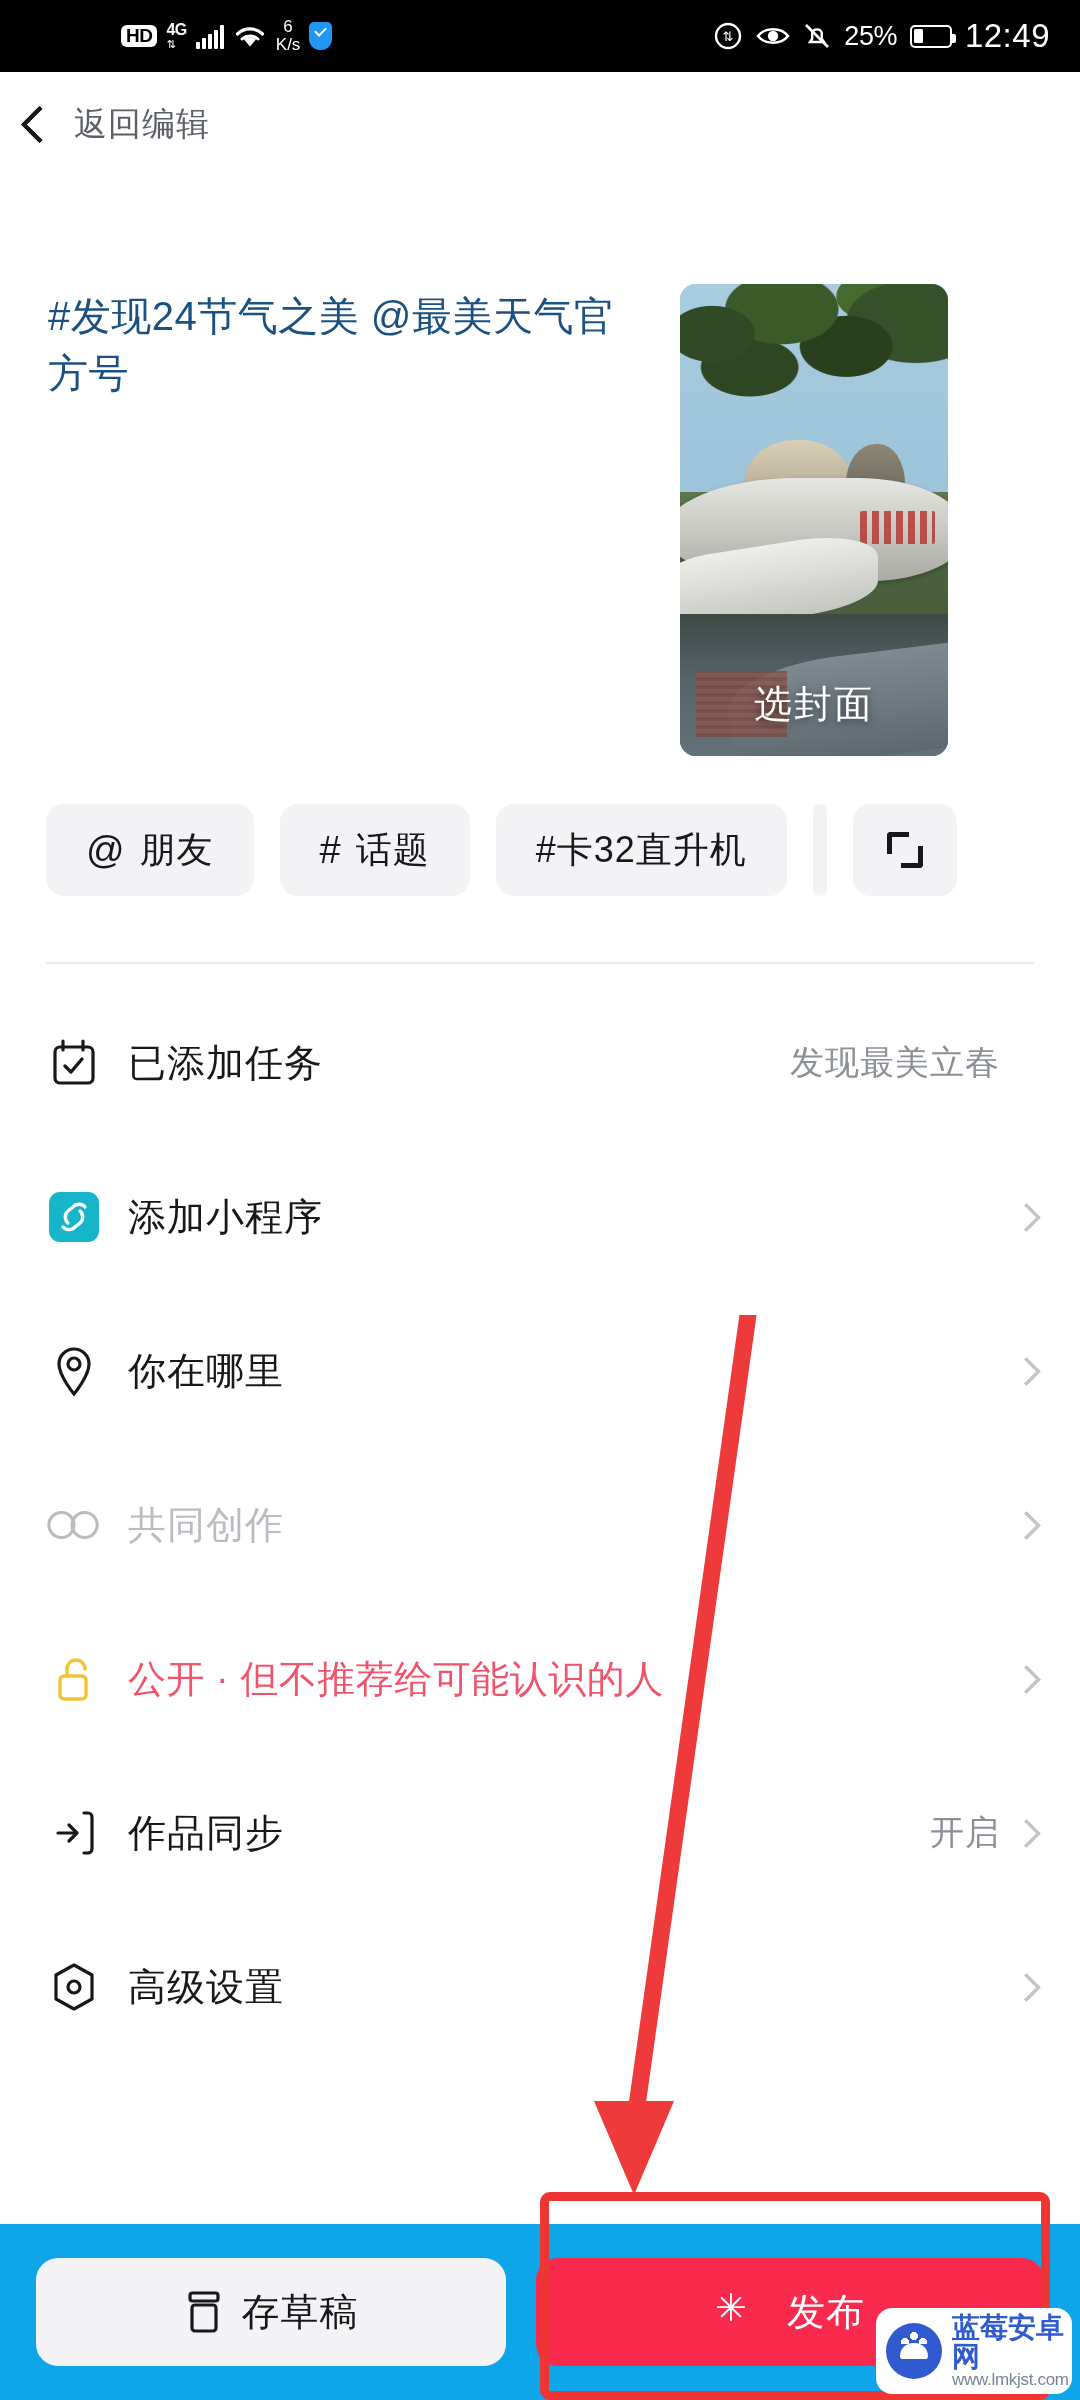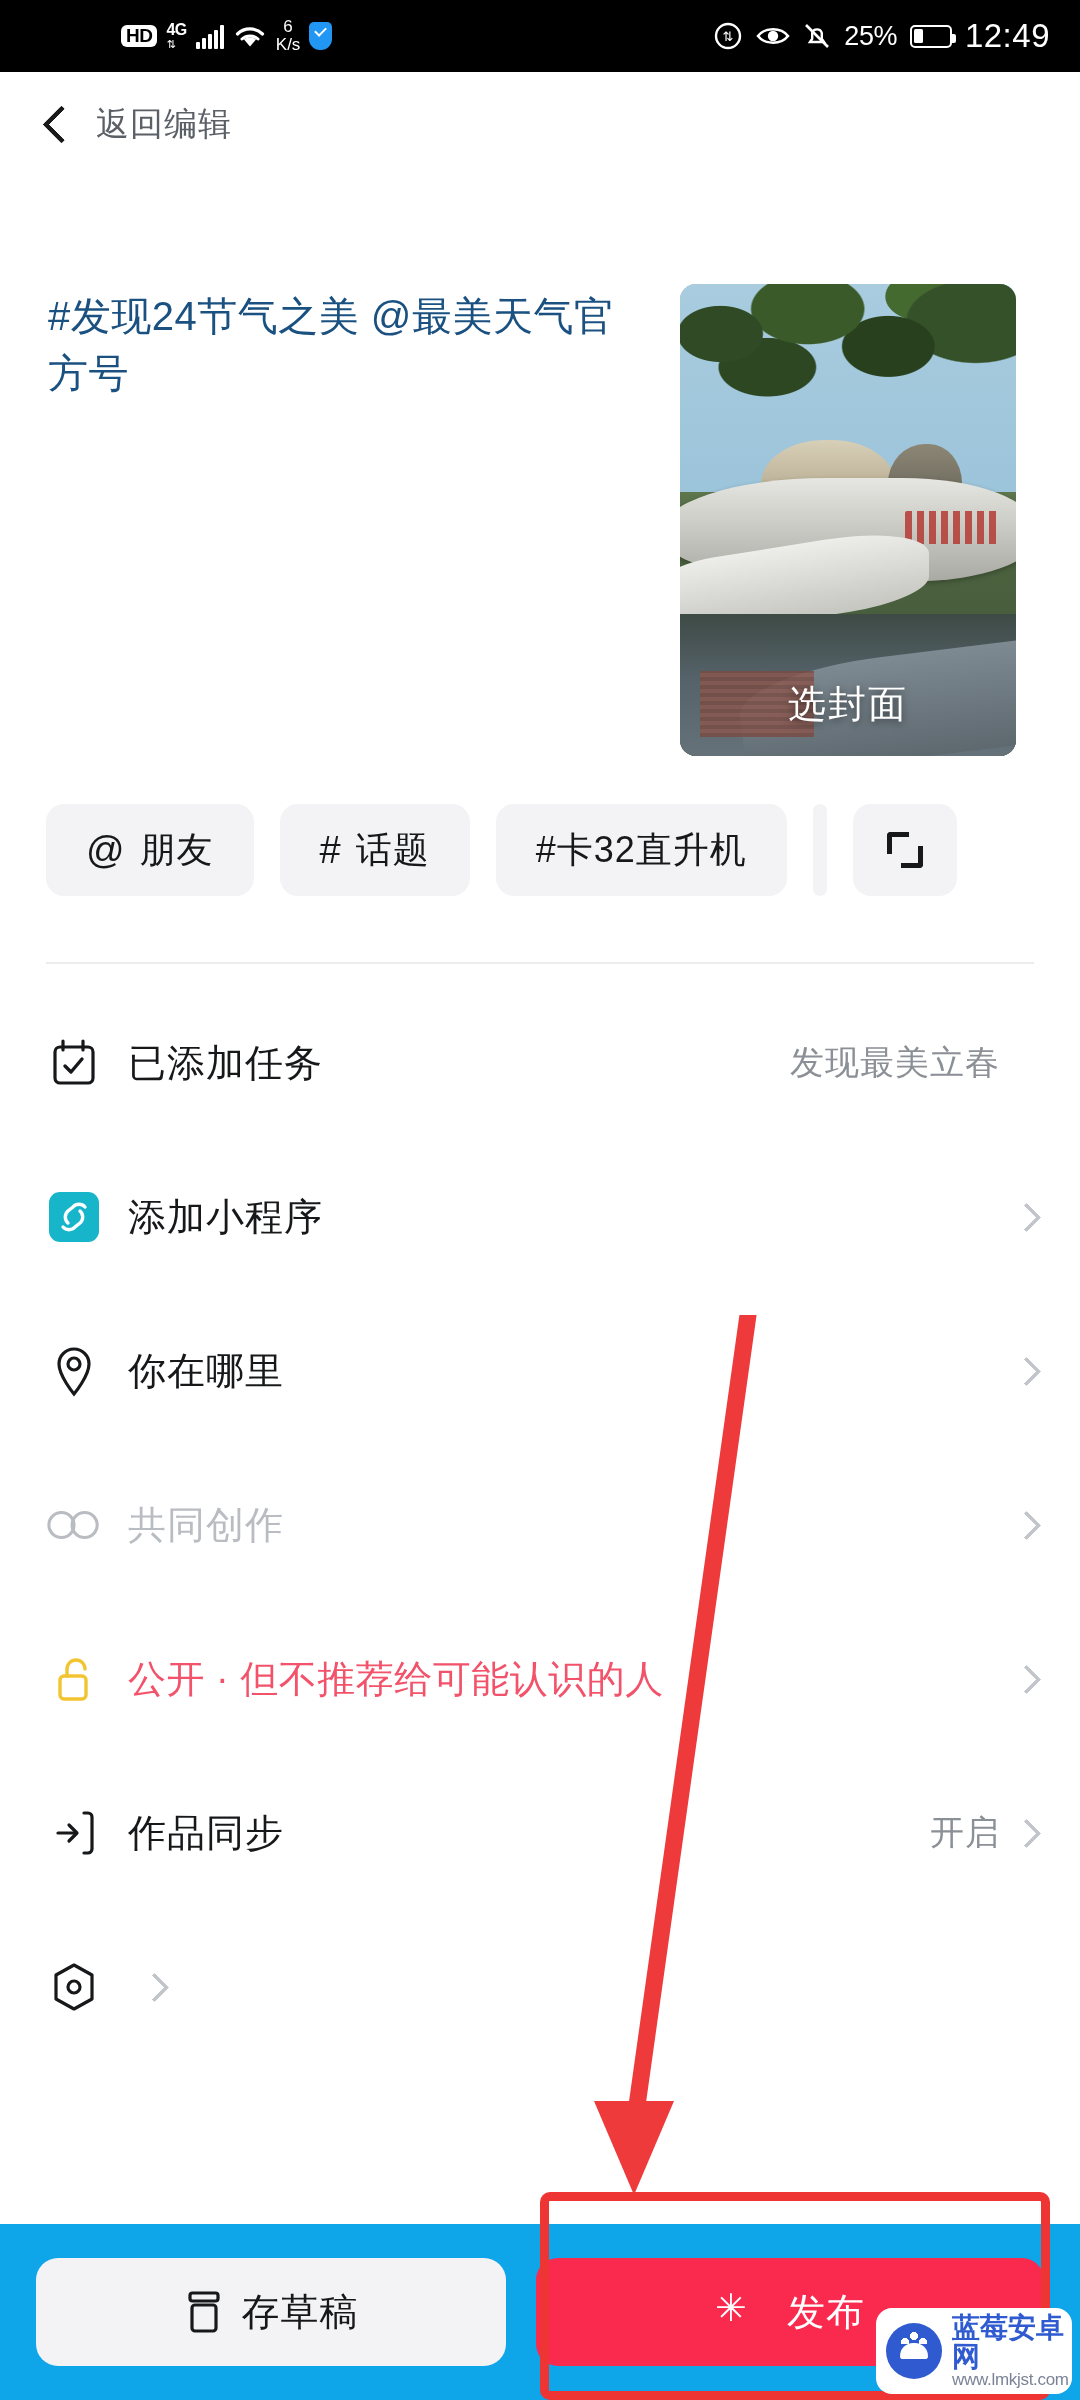--- a/index.html
+++ b/index.html
@@ -38,37 +38,37 @@
   .kbs .unit { font-size:17px; }
   .shield { width:23px; height:28px; background:#2196f3; border-radius:5px 5px 11px 11px; position:relative; }
   .shield::after{content:"";position:absolute;inset:5px 6px;border-left:2px solid #fff;border-bottom:2px solid #fff;transform:rotate(-45deg);width:9px;height:5px;}
   .sb-pct { font-size:27px; letter-spacing:-0.5px; }
   .battery { width:42px; height:23px; border:2.5px solid #fff; border-radius:5px; position:relative; display:flex; align-items:center; padding:2.5px; }
   .battery::after { content:""; position:absolute; right:-6px; top:7px; width:3.5px; height:9px; background:#fff; border-radius:0 2px 2px 0; }
   .battery i { display:block; height:100%; width:26%; background:#fff; border-radius:1.5px; }
   .sb-time { font-size:33px; letter-spacing:0.5px; }
 
   
-  .header { position:absolute; top:72px; left:0; width:1080px; height:104px; display:flex; align-items:center; padding-left:38px; }
+  .header { position:absolute; top:72px; left:0; width:1080px; height:104px; display:flex; align-items:center; padding-left:16px; }
   .back-chev { width:34px; height:34px; position:relative; margin-right:24px; }
   .back-chev::before {
     content:""; position:absolute; left:10px; top:4px; width:22px; height:22px;
     border-left:5px solid #1a1a1a; border-bottom:5px solid #1a1a1a;
     transform:rotate(45deg); border-radius:2px;
   }
   .header-title { font-size:33px; color:#5b5f66; letter-spacing:1px; }
 
   
   .compose { position:absolute; top:188px; left:0; width:1080px; height:580px; }
   .caption {
     position:absolute; left:48px; top:100px; width:580px;
     font-size:40px; line-height:1.42; color:#1a5180; letter-spacing:0.5px;
   }
   .cover {
-    position:absolute; left:680px; top:96px; width:336px; height:472px;
+    position:absolute; left:680px; top:96px; width:268px; height:472px;
     border-radius:16px; overflow:hidden; background:#5a6b55;
   }
   .cover .sky { position:absolute; inset:0; background:linear-gradient(#bcd9ea 0%, #9dc6de 18%, #6e8a5a 36%, #4d6440 52%, #3f5336 100%); }
   .cover .foliage { position:absolute; left:0; top:0; width:100%; height:44%;
     background:
       radial-gradient(ellipse 70px 46px at 12% 24%, #2f4a24 0 60%, transparent 62%),
       radial-gradient(ellipse 90px 56px at 38% 12%, #3b5a2a 0 62%, transparent 64%),
       radial-gradient(ellipse 76px 50px at 62% 30%, #28401d 0 60%, transparent 62%),
       radial-gradient(ellipse 110px 66px at 88% 18%, #35512a 0 62%, transparent 64%),
       radial-gradient(ellipse 60px 40px at 72% 6%, #456a30 0 60%, transparent 62%),
@@ -366,20 +366,21 @@
       <span class="chev"></span>
     </div>
 
     <div class="row">
       <span class="ico">
         <svg class="i" width="46" height="50" viewBox="0 0 46 50">
           <path d="M23 3 L41 13 v24 L23 47 L5 37 V13 Z" fill="none" stroke="#17181a" stroke-width="3.2" stroke-linejoin="round"></path>
           <circle cx="23" cy="25" r="6" fill="none" stroke="#17181a" stroke-width="3.2"></circle>
         </svg>
       </span>
+      <span class="label">高级设置</span>
       <span class="value"></span>
       <span class="chev"></span>
     </div>
 
   </div>
 
   <svg class="anno-arrow" viewBox="0 0 340 900">
     <path d="M188 0 L74 812" stroke="#ee3a3a" stroke-width="17" fill="none" stroke-linecap="round"></path>
     <path d="M74 880 L34 786 L114 786 Z" fill="#ee3a3a"></path>
   </svg>

